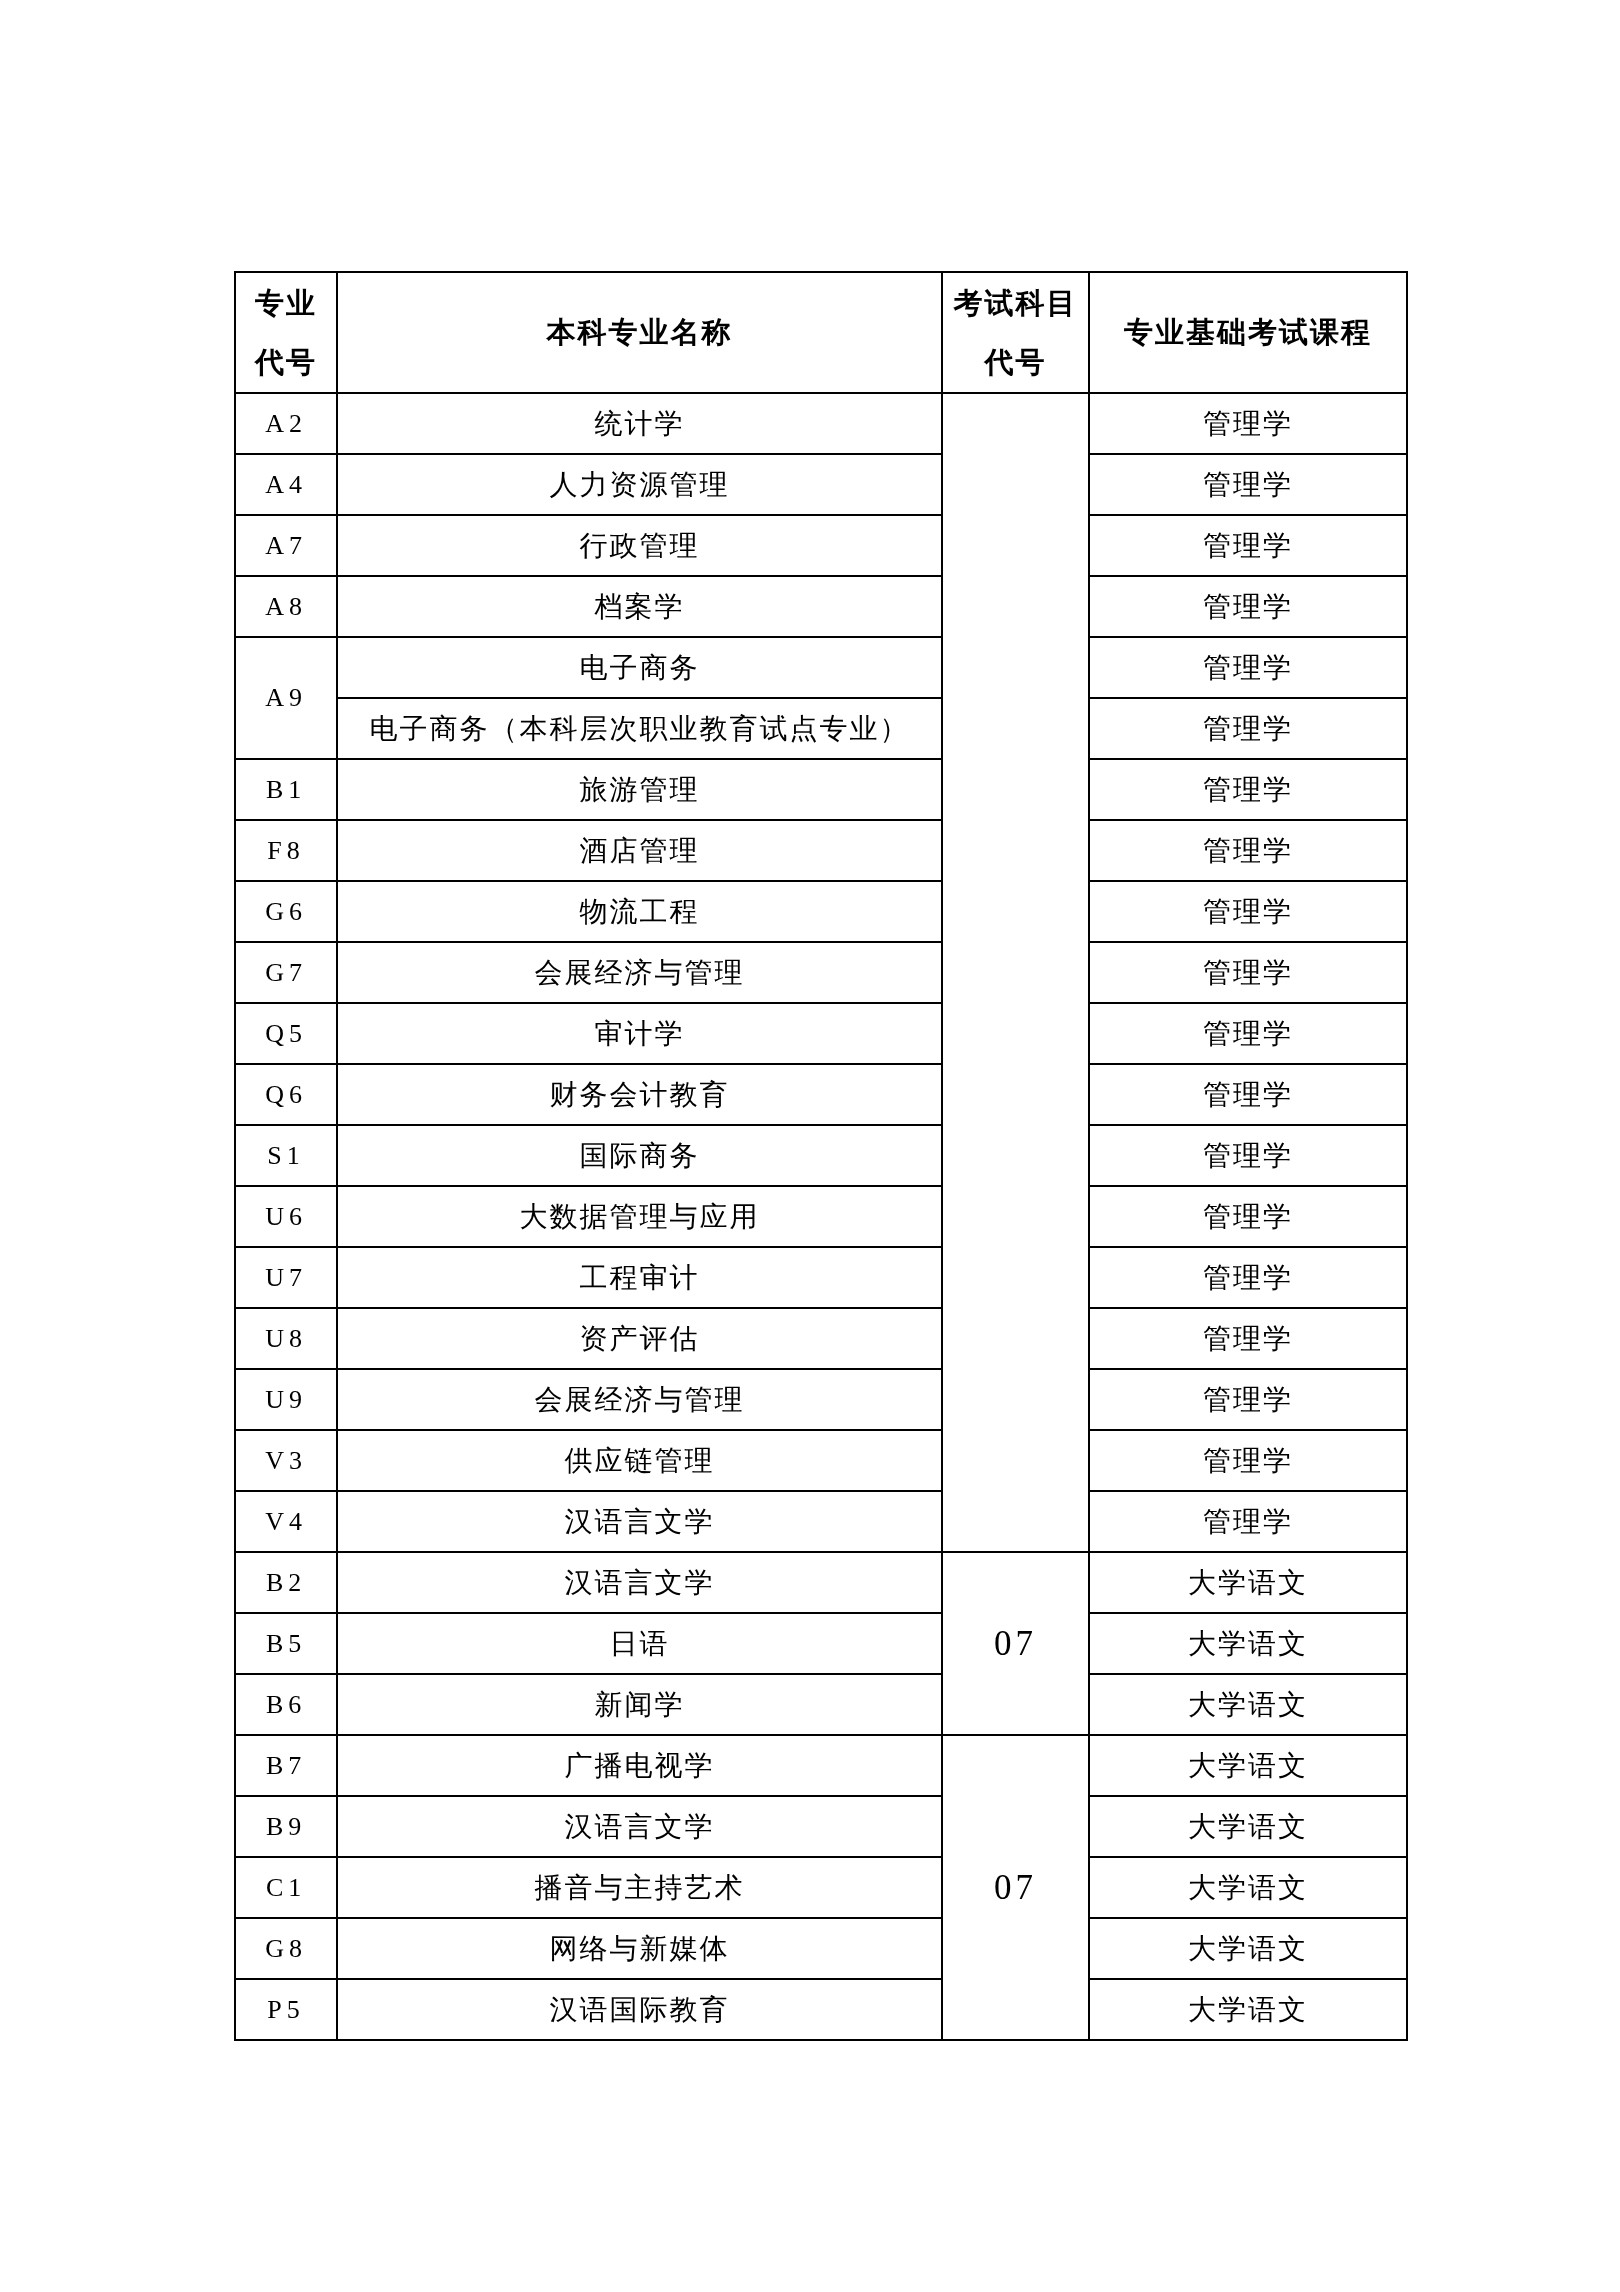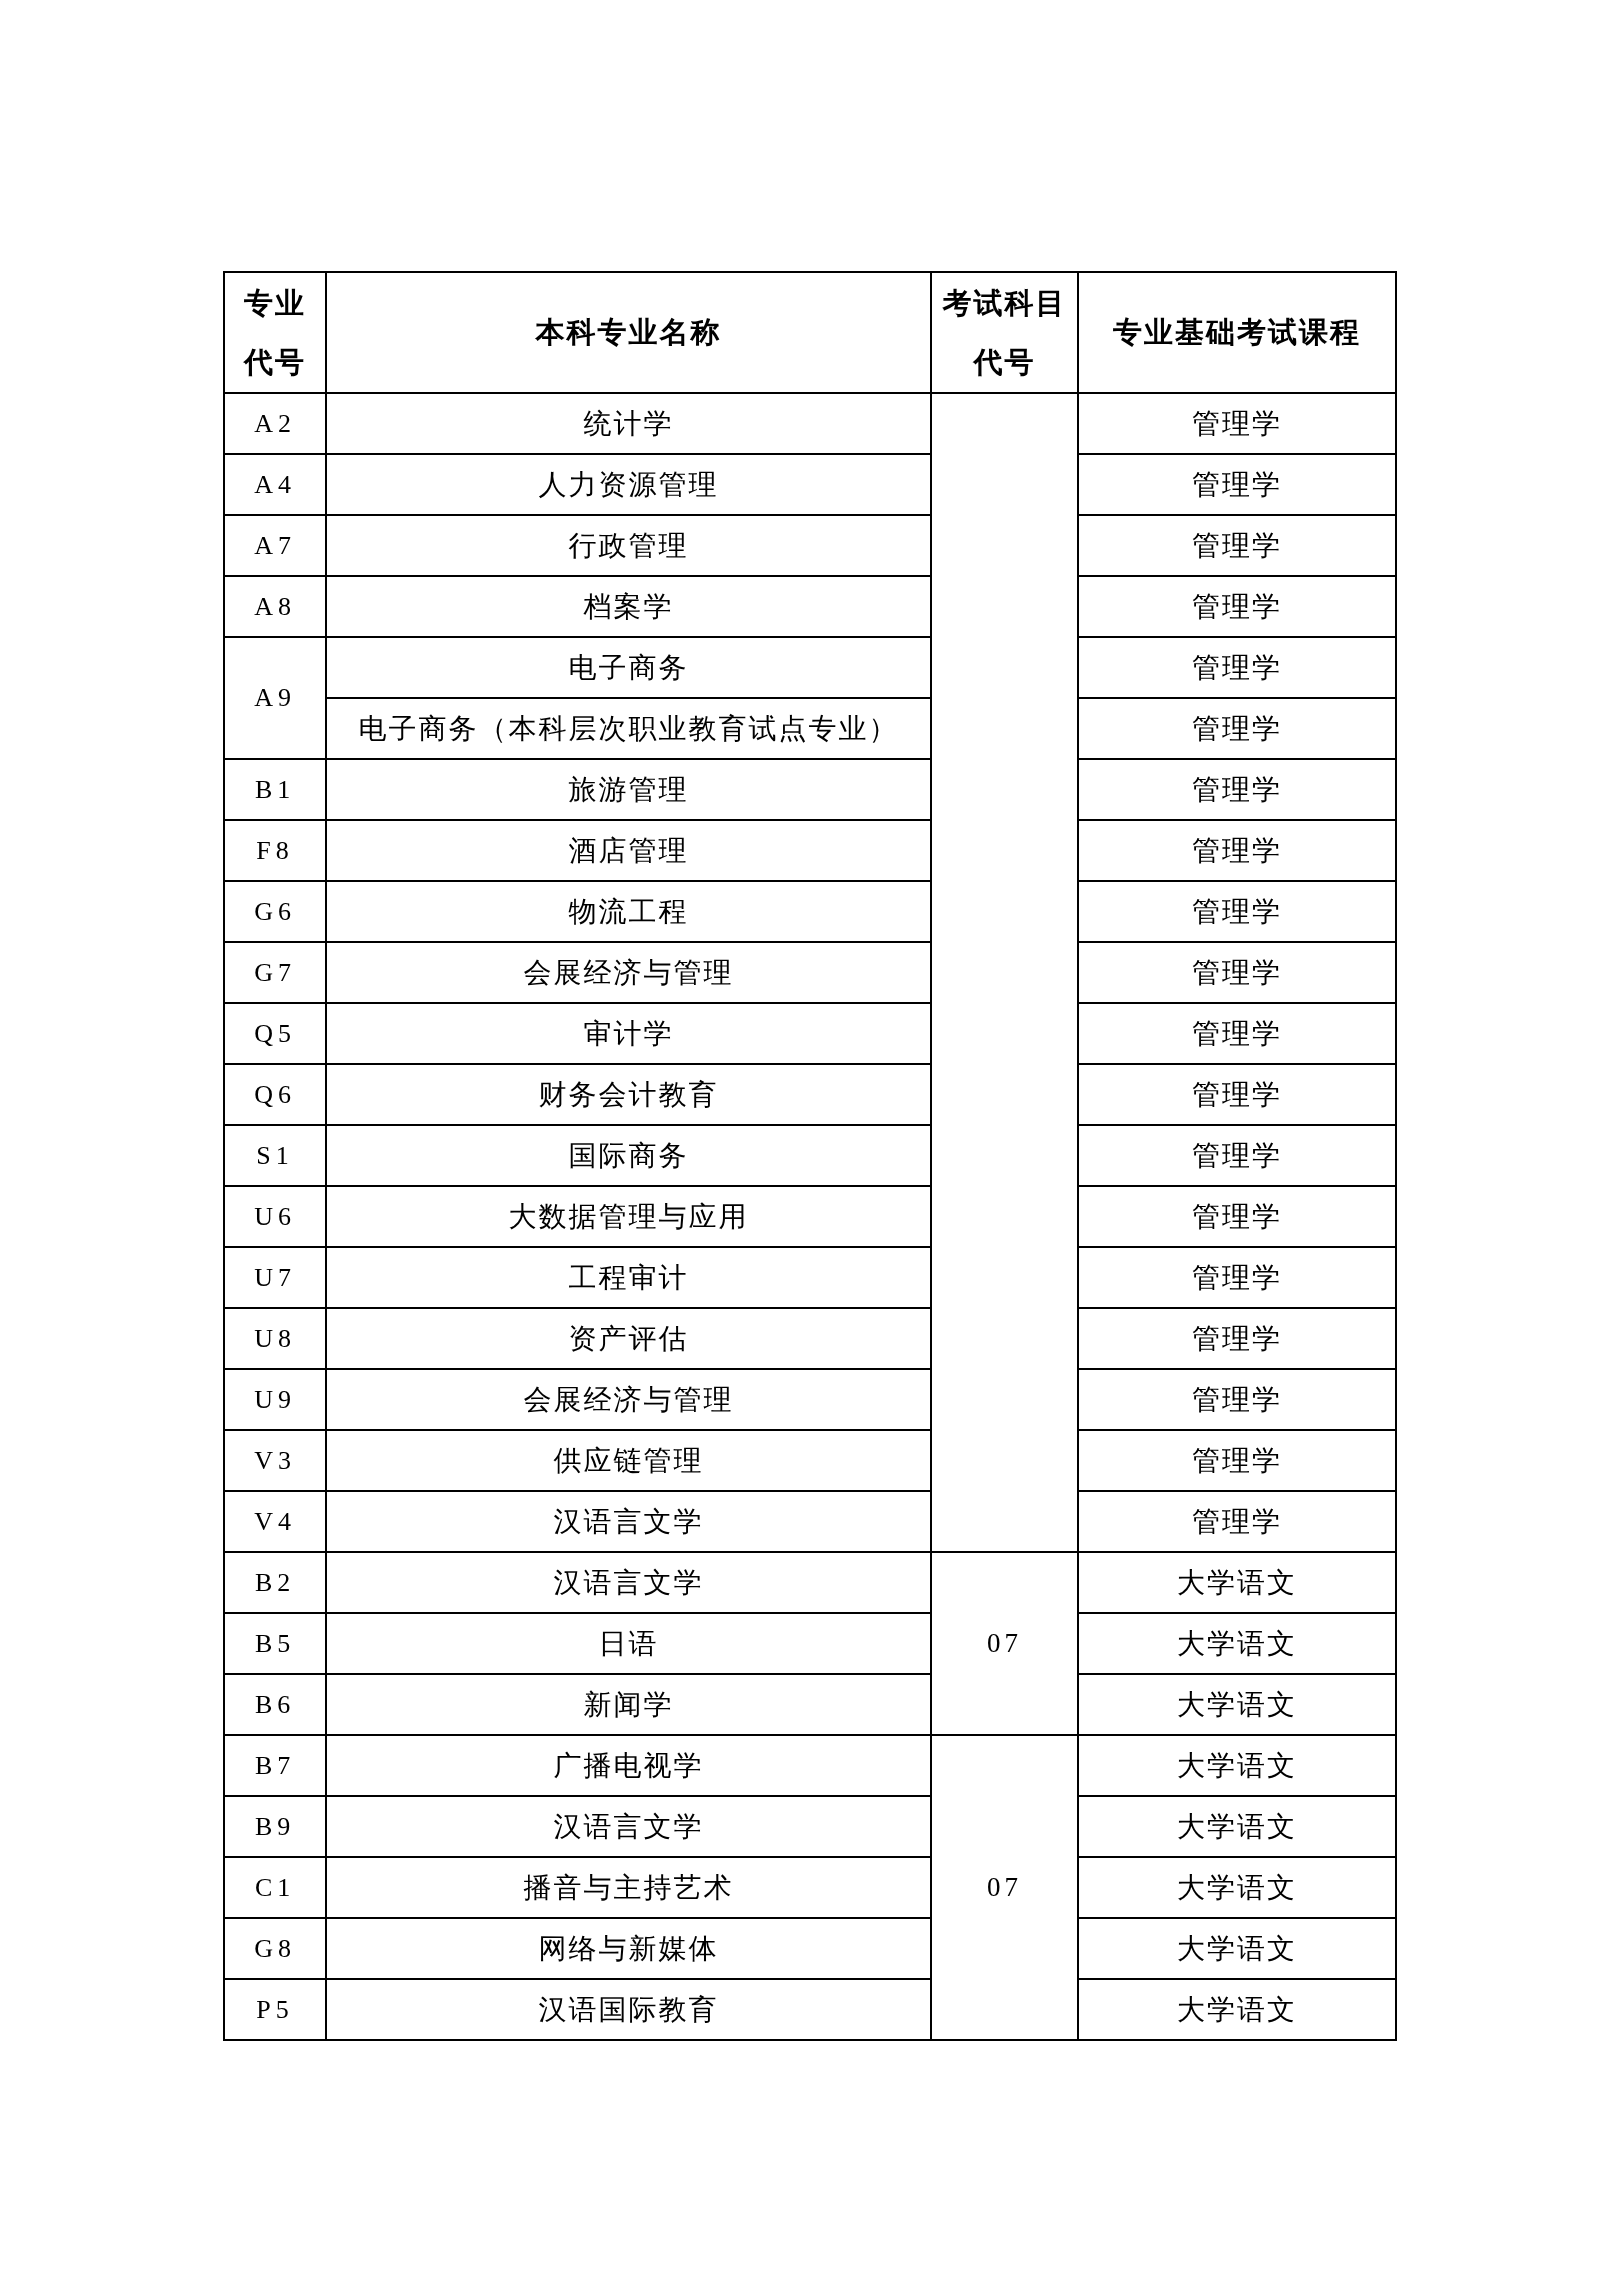--- a/index.html
+++ b/index.html
@@ -8,21 +8,21 @@
     position: relative;
     width: 1620px;
     height: 2293px;
     background: #ffffff;
     color: #000000;
     font-family: "Liberation Serif", "DejaVu Serif", serif;
     overflow: hidden;
   }
   table.majors-table {
     position: absolute;
-    left: 223px;
+    left: 234px;
     top: 271px;
     width: 1171px;
     border-collapse: collapse;
     table-layout: fixed;
     border: 2.9px solid #000000;
   }
   .majors-table th,
   .majors-table td {
     border: 2px solid #000000;
     background: #ffffff;
@@ -34,21 +34,21 @@
   .majors-table thead tr { height: 121px; }
   .majors-table tbody tr { height: 61px; }
   .majors-table th {
     font-size: 29px;
     font-weight: bold;
     letter-spacing: 2px;
   }
   .th-two-line span { display: block; line-height: 59px; }
   .majors-table td { font-size: 28px; letter-spacing: 2px; }
   td.code-cell { letter-spacing: 4.9px; font-size: 26px; }
-  td.exam-code-cell { letter-spacing: 3.9px; font-size: 27px; border-radius: 28px; }
+  td.exam-code-cell { letter-spacing: 3.9px; font-size: 35px; border-radius: 28px; }
 </style>
 </head>
 <body>
 
 <div class="page">
   <table class="majors-table">
     <colgroup>
       <col style="width:102px">
       <col style="width:605px">
       <col style="width:147px">

